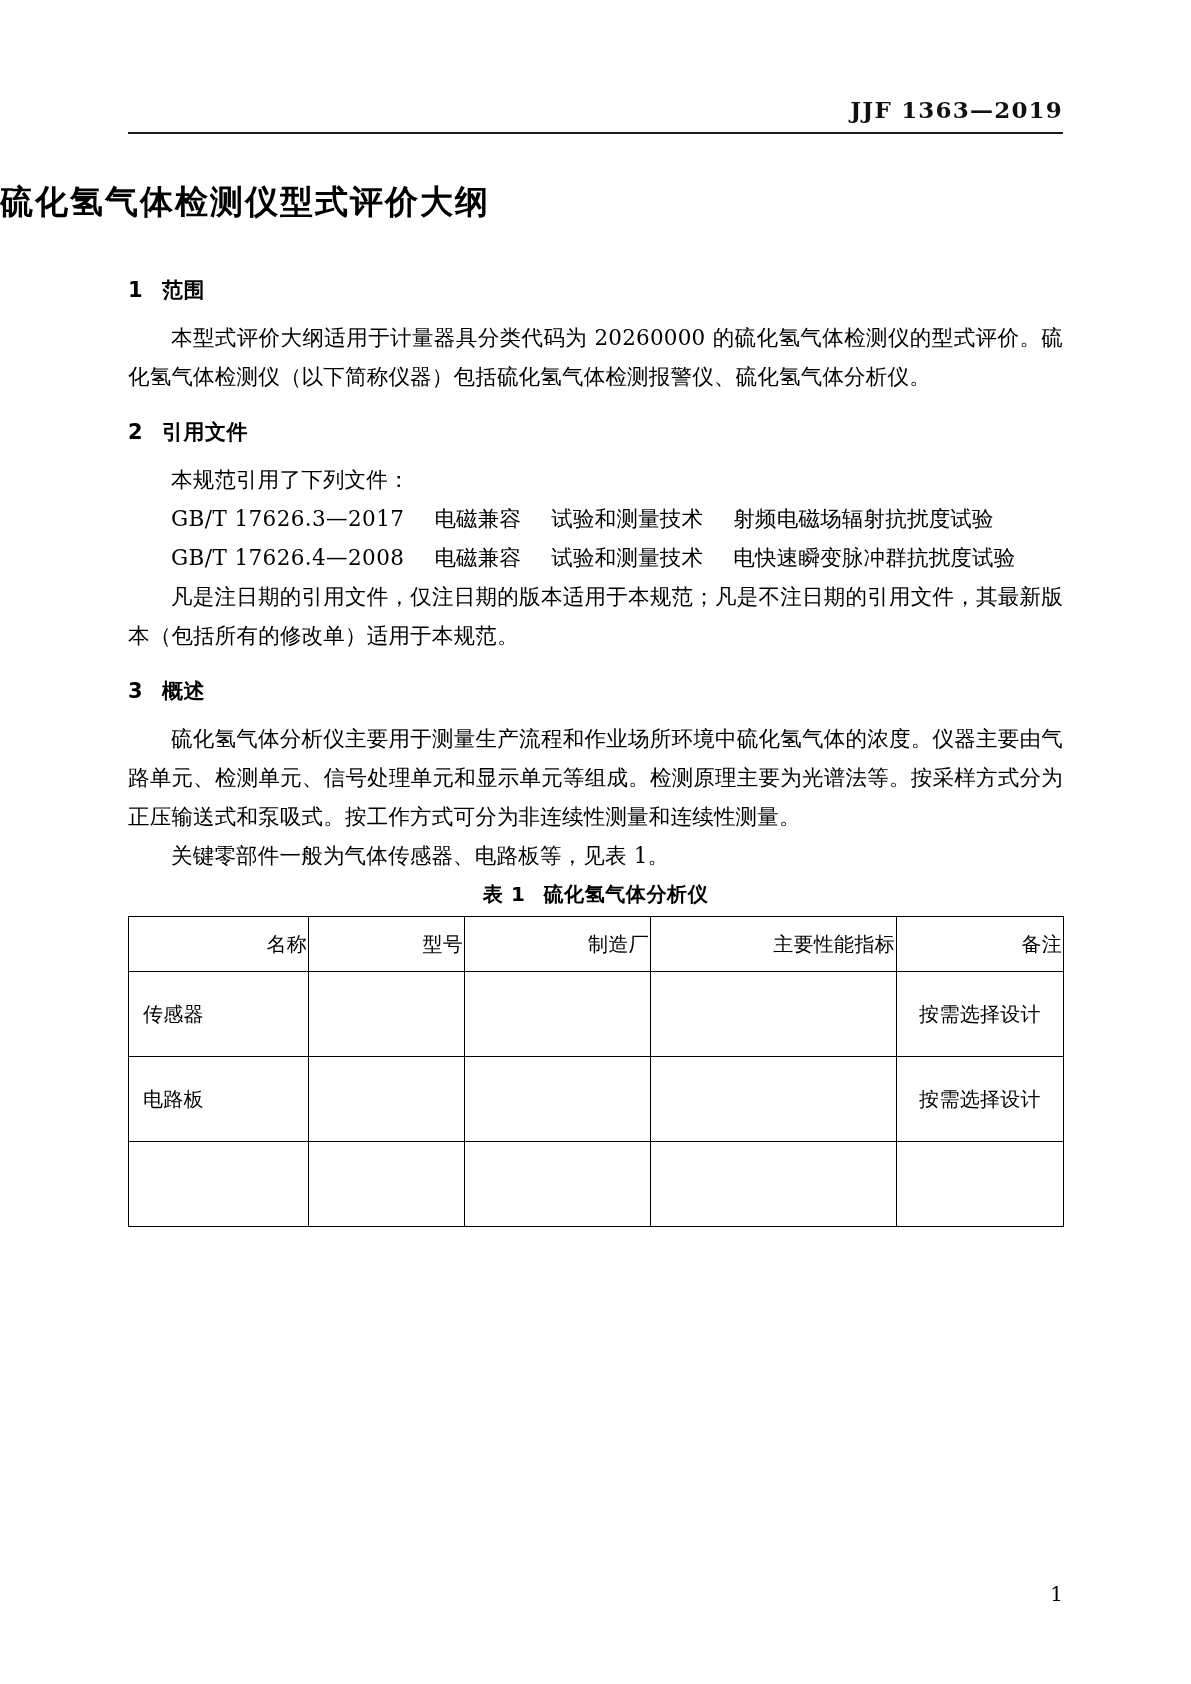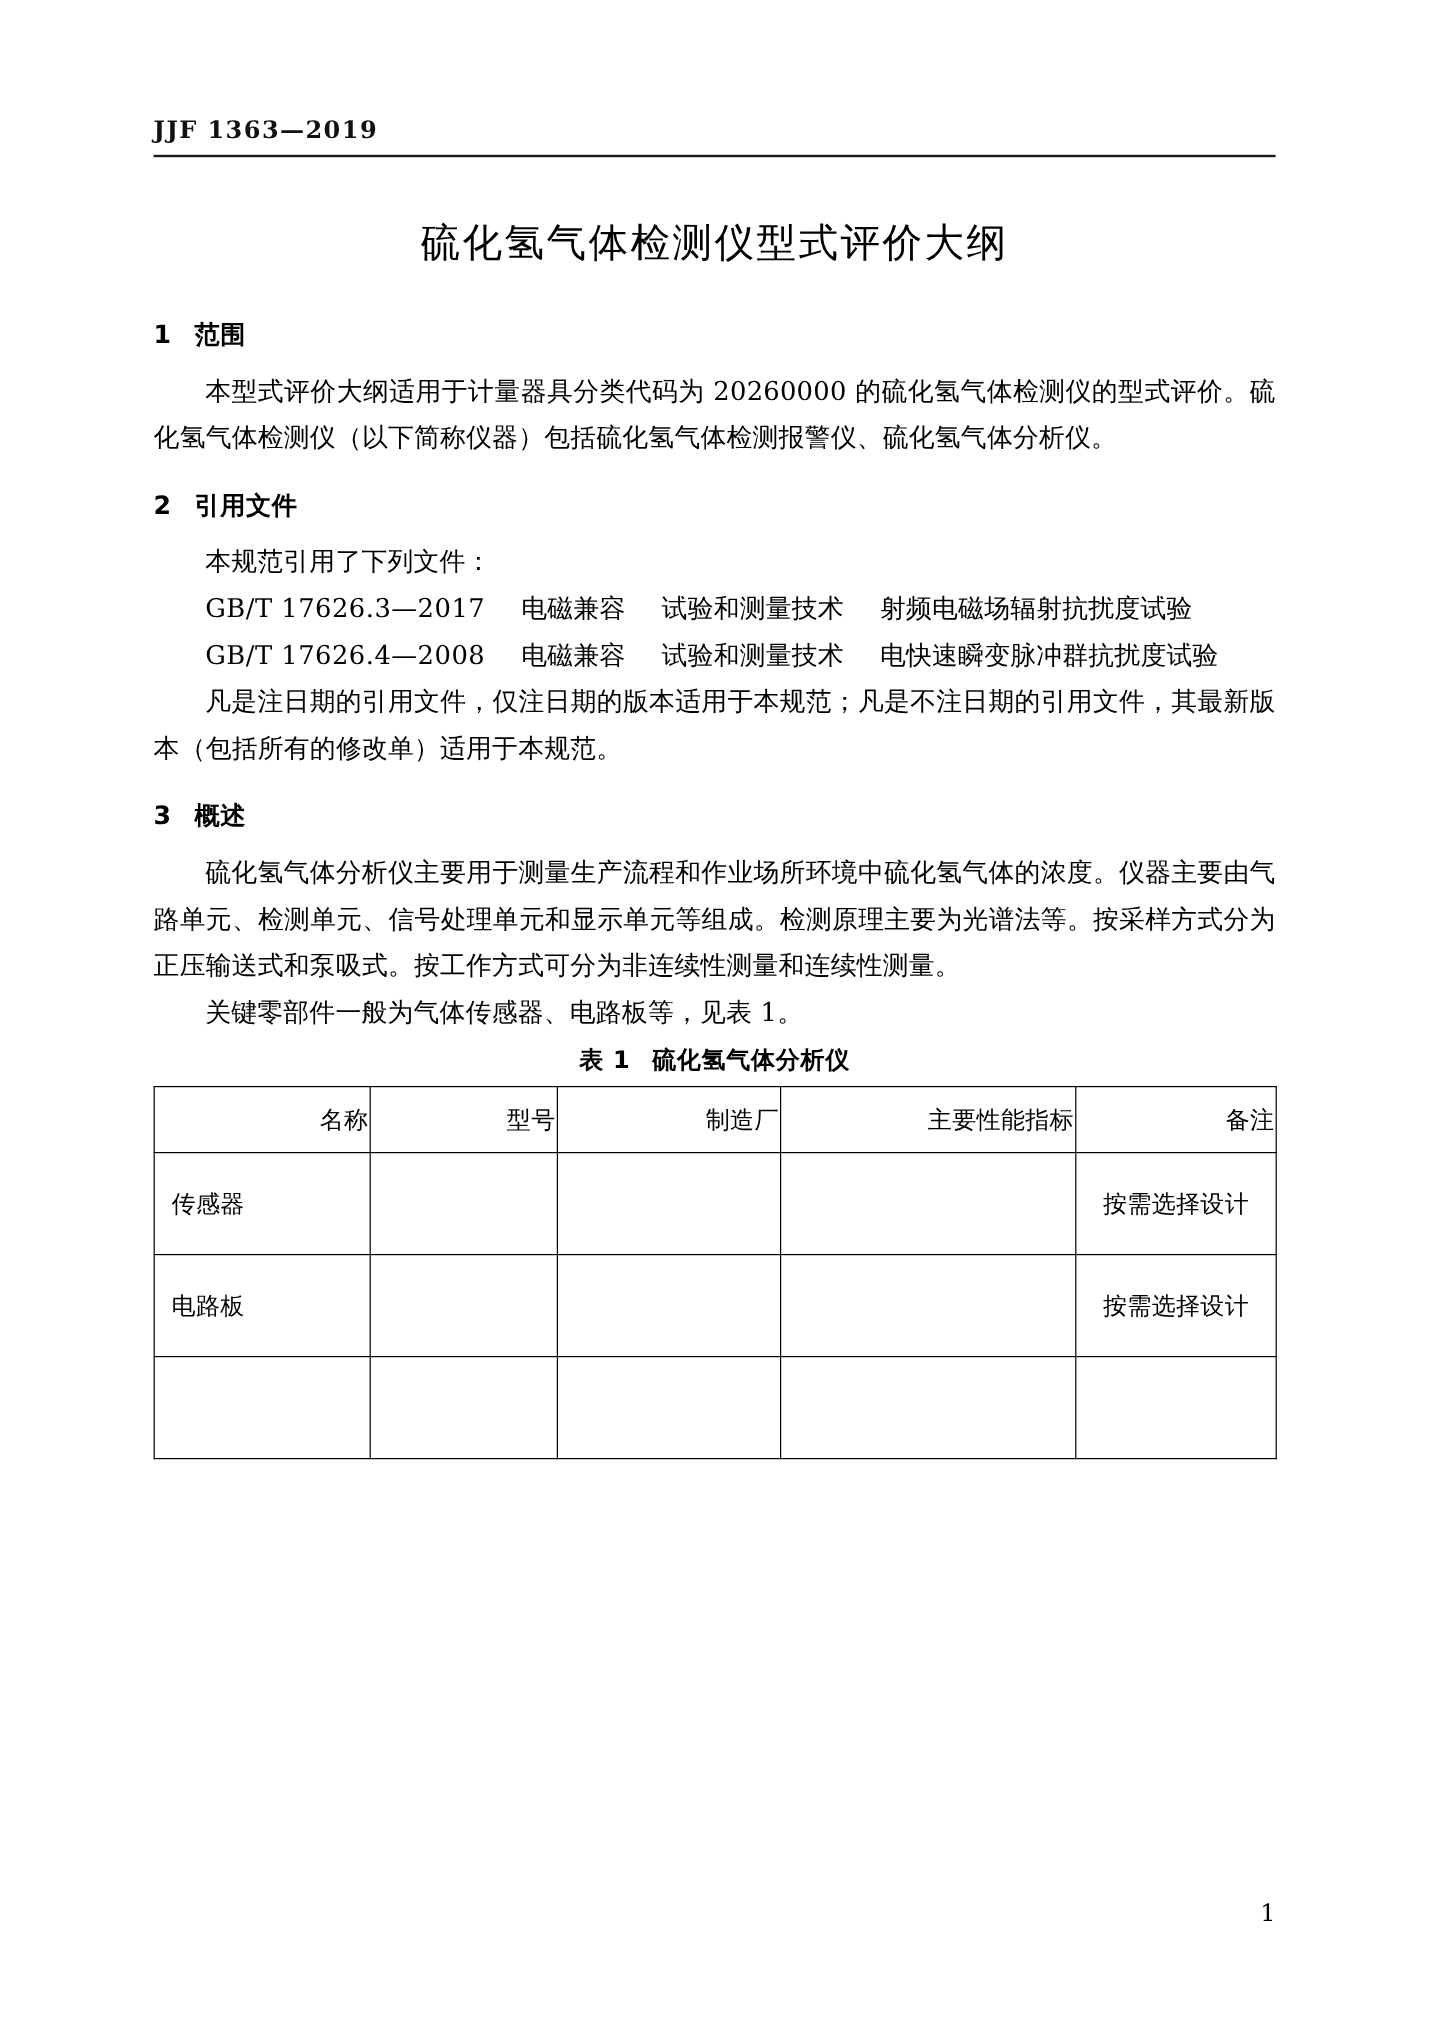--- a/index.html
+++ b/index.html
@@ -23,52 +23,52 @@
   }
 
   
   .header-block {
     position: absolute;
     left: 128px;
     top: 96px;
     width: 935px;
   }
   .header-text {
-    text-align: left;
-    font-family: "DejaVu Serif", "Liberation Serif", serif;
-    font-size: 20px;
+    text-align: right;
+    font-family: "DejaVu Serif", "Liberation Serif", serif;
+    font-size: 23px;
     letter-spacing: 1.2px;
     font-weight: 600;
     padding-bottom: 9px;
     color: #111;
   }
   .header-rule {
     border-bottom: 2px solid #1a1a1a;
     width: 100%;
   }
 
   
   .doc-title {
     position: absolute;
     left: 0;
     top: 180px;
     width: 1191px;
-    text-align: center;
+    text-align: left;
     font-family: "DejaVu Sans", "Liberation Sans", sans-serif;
-    font-weight: normal;
+    font-weight: bold;
     font-size: 33px;
     letter-spacing: 2px;
     color: #000;
   }
 
   
   .content {
     position: absolute;
     left: 128px;
-    top: 265px;
+    top: 276px;
     width: 935px;
   }
 
   .sec-head {
     font-family: "DejaVu Sans", "Liberation Sans", sans-serif;
     font-weight: bold;
     font-size: 21px;
     margin: 22px 0 14px 0;
     letter-spacing: 0.5px;
   }

